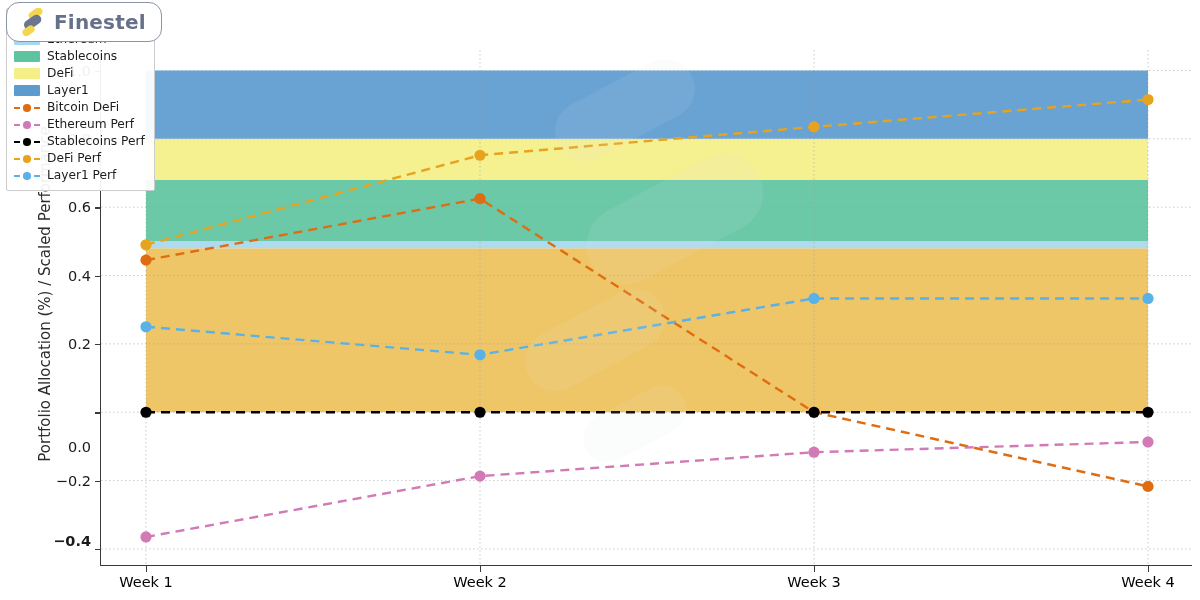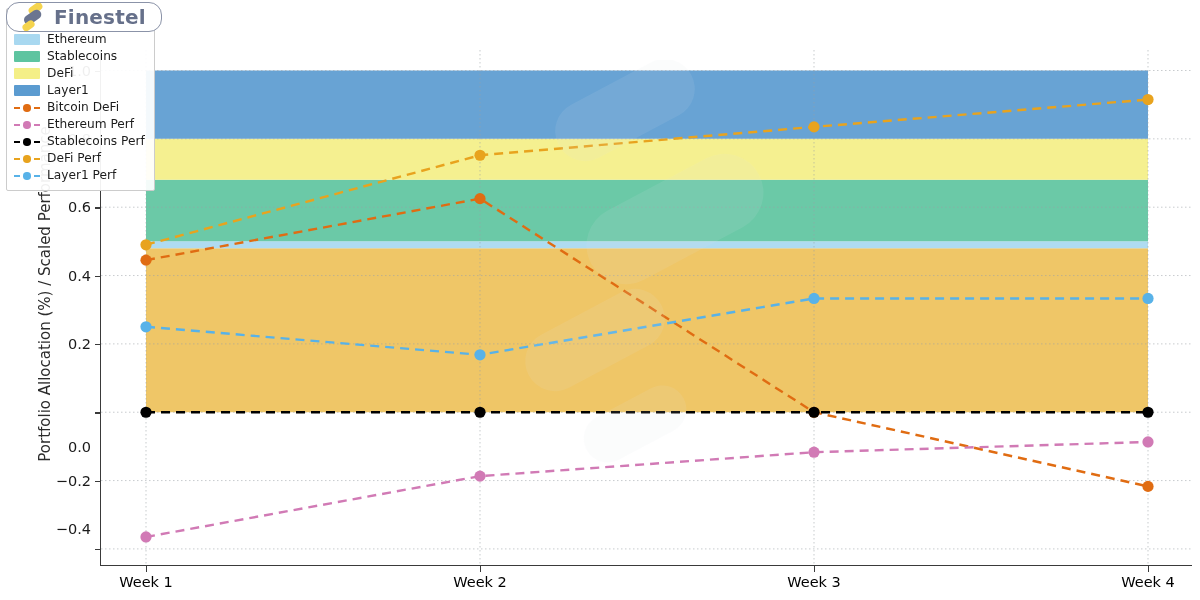--- a/index.html
+++ b/index.html
@@ -6,21 +6,21 @@
   body{
     width:1200px;height:600px;background:#ffffff;overflow:hidden;
     font-family:"DejaVu Sans","Liberation Sans",sans-serif;
     position:relative;
   }
   #chart-root{position:absolute;left:0;top:0;width:1200px;height:600px;}
 
   
   .logo-badge{
     position:absolute;left:6px;top:2px;
-    width:156px;height:30px;
+    width:156px;height:40px;
     background:#ffffff;
     border:1.6px solid #8b93a8;
     border-radius:13px;
     display:flex;align-items:center;gap:7px;
     padding-left:12px;box-sizing:border-box;
     z-index:40;
   }
   .logo-mark{width:28px;height:28px;flex:0 0 28px;position:relative;}
   .logo-text{
     font-size:20px;font-weight:bold;color:#66708a;letter-spacing:.2px;
@@ -148,21 +148,21 @@
         <circle cx="379" cy="105.25033112582781" r="5.6" fill="#e8a31e" stroke="none"></circle>
         <circle cx="713" cy="76.88741721854308" r="5.6" fill="#e8a31e" stroke="none"></circle>
         <circle cx="1047" cy="49.5496688741722" r="5.6" fill="#e8a31e" stroke="none"></circle>
         <path d="M45,276.79470198675494 L379,304.8158940397351 L713,248.43178807947015 L1047,248.43178807947015" fill="none" stroke="#58b2e8" stroke-width="2.4" stroke-dasharray="9 6" stroke-linecap="butt"></path>
         <circle cx="45" cy="276.79470198675494" r="5.6" fill="#58b2e8" stroke="none"></circle>
         <circle cx="379" cy="304.8158940397351" r="5.6" fill="#58b2e8" stroke="none"></circle>
         <circle cx="713" cy="248.43178807947015" r="5.6" fill="#58b2e8" stroke="none"></circle>
         <circle cx="1047" cy="248.43178807947015" r="5.6" fill="#58b2e8" stroke="none"></circle>
       </svg>
     <div id="ylabels">
-        <div class="ylab" style="left: -80px; top: 479px;">−0.4</div>
+        <div class="ylab" style="left: -80px; top: 491px; font-weight: bold;">−0.4</div>
         <div class="ytickmark" style="top: 498.914px;"></div>
         <div class="ylab" style="left: -80px; top: 430.57px;">−0.2</div>
         <div class="ytickmark" style="top: 430.57px;"></div>
         <div class="ylab" style="left: -80px; top: 362.225px; margin-top: 35px;">0.0</div>
         <div class="ytickmark" style="top: 362.225px;"></div>
         <div class="ylab" style="left: -80px; top: 293.881px;">0.2</div>
         <div class="ytickmark" style="top: 293.881px;"></div>
         <div class="ylab" style="left: -80px; top: 225.536px;">0.4</div>
         <div class="ytickmark" style="top: 225.536px;"></div>
         <div class="ylab" style="left: -80px; top: 157.192px;">0.6</div>

